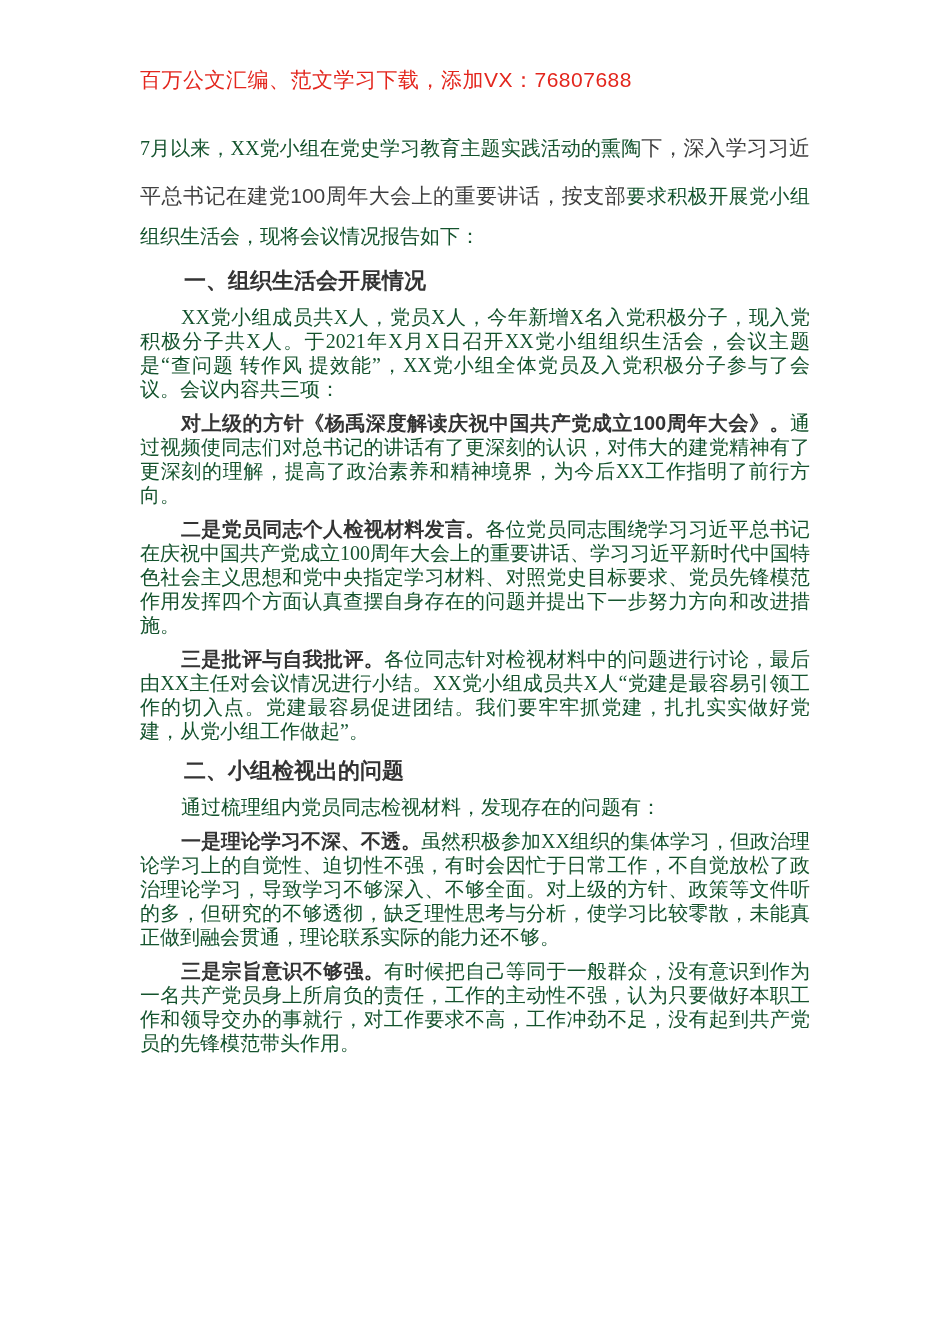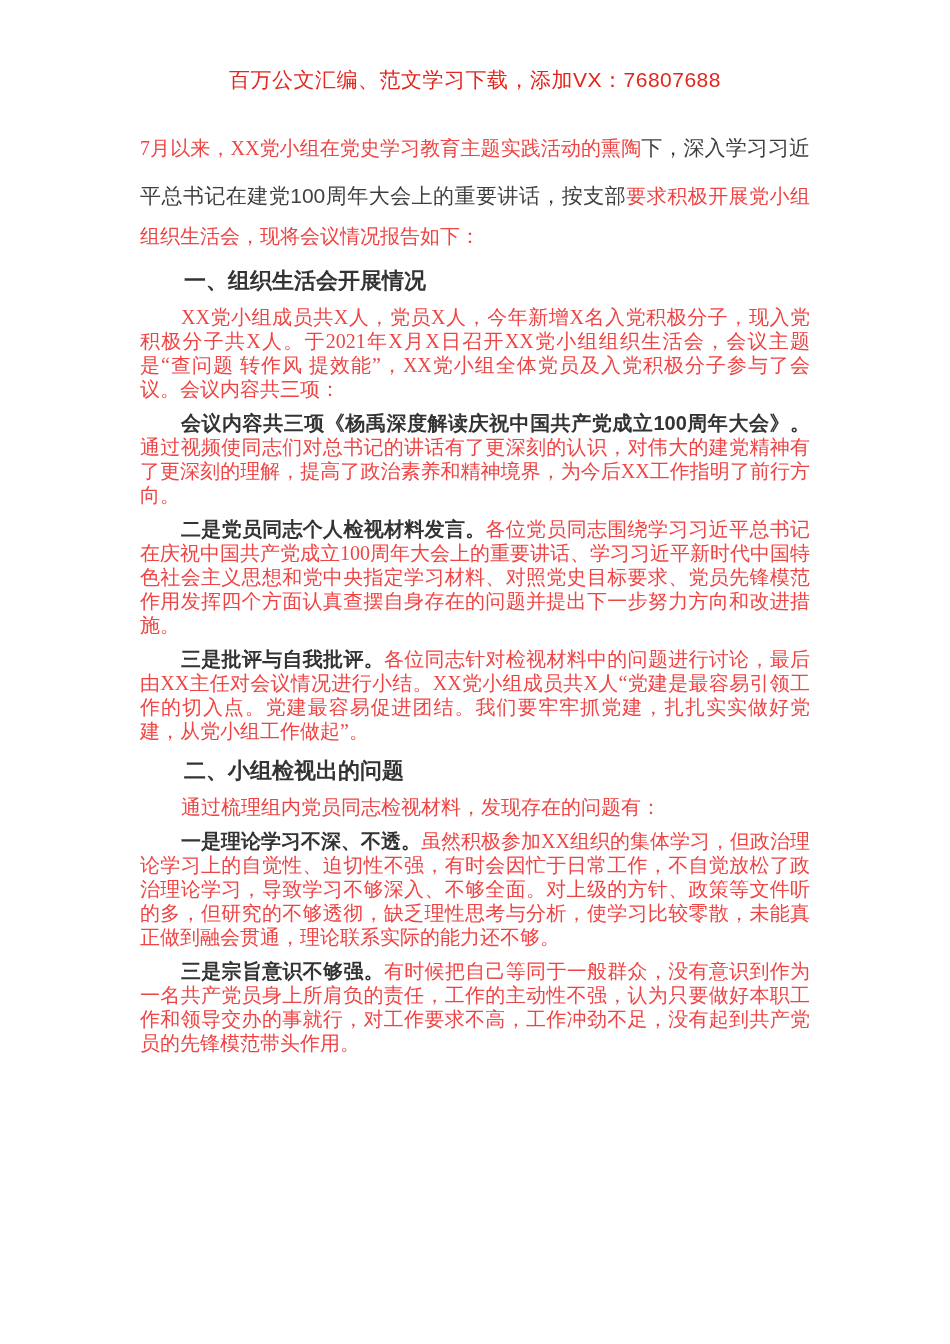--- a/index.html
+++ b/index.html
@@ -10,21 +10,21 @@
   .page {
     position: relative;
     width: 950px;
     height: 1344px;
     margin: 0 auto;
     background: #ffffff;
     overflow: hidden;
   }
   .promo {
     margin: 66px 140px 0 140px;
-    text-align: center;
+    text-align: left;
     font-family: "Liberation Sans", sans-serif;
     font-size: 21px;
     line-height: 28px;
     color: #e3261d;
     letter-spacing: 0.5px;
   }
   .content {
     margin: 0 140px;
     width: 670px;
   }
@@ -47,21 +47,21 @@
     margin: 14px 0 6px 0;
     font-family: Liberation Serif, serif;
     font-size: 22px;
     line-height: 28px;
     font-weight: bold;
     color: #333333;
     text-indent: 44px;
   }
   .run-serif {
     font-family: "Liberation Serif", "DejaVu Serif", serif;
-    color: #ef4444;
+    color: #14532d;
   }
   .run-sans {
     font-family: "Liberation Sans", "DejaVu Sans", sans-serif;
     font-size: 21px;
     line-height: 48px;
     color: #3f3f3f;
   }
   .run-bold {
     font-family: "Liberation Sans", "DejaVu Sans", sans-serif;
     font-weight: bold;
@@ -70,21 +70,21 @@
 </style>
 </head>
 <body>
 
 <div class="page">
   <div class="promo">百万公文汇编、范文学习下载，添加VX：76807688</div>
   <div class="content" id="doc-content">
       <p class="para para-intro"><span class="run-serif">7月以来，XX党小组在党史学习教育主题实践活动的熏陶</span><span class="run-sans">下，深入学习习近平总书记在建党100周年大会上的重要讲话，按支部</span><span class="run-serif">要求积极开展党小组组织生活会，现将会议情况报告如下：</span></p>
       <h2 class="heading">一、组织生活会开展情况</h2>
       <p class="para"><span class="run-serif">XX党小组成员共X人，党员X人，今年新增X名入党积极分子，现入党积极分子共X人。于2021年X月X日召开XX党小组组织生活会，会议主题是“查问题 转作风 提效能”，XX党小组全体党员及入党积极分子参与了会议。会议内容共三项：</span></p>
-      <p class="para"><span class="run-bold">会议内容共三项《杨禹深度解读庆祝中国共产党成立100周年大会》。</span><span class="run-serif">通过视频使同志们对总书记的讲话有了更深刻的认识，对伟大的建党精神有了更深刻的理解，提高了政治素养和精神境界，为今后XX工作指明了前行方向。</span></p>
+      <p class="para"><span class="run-bold">对上级的方针《杨禹深度解读庆祝中国共产党成立100周年大会》。</span><span class="run-serif">通过视频使同志们对总书记的讲话有了更深刻的认识，对伟大的建党精神有了更深刻的理解，提高了政治素养和精神境界，为今后XX工作指明了前行方向。</span></p>
       <p class="para"><span class="run-bold">二是党员同志个人检视材料发言。</span><span class="run-serif">各位党员同志围绕学习习近平总书记在庆祝中国共产党成立100周年大会上的重要讲话、学习习近平新时代中国特色社会主义思想和党中央指定学习材料、对照党史目标要求、党员先锋模范作用发挥四个方面认真查摆自身存在的问题并提出下一步努力方向和改进措施。</span></p>
       <p class="para"><span class="run-bold">三是批评与自我批评。</span><span class="run-serif">各位同志针对检视材料中的问题进行讨论，最后由XX主任对会议情况进行小结。XX党小组成员共X人“党建是最容易引领工作的切入点。党建最容易促进团结。我们要牢牢抓党建，扎扎实实做好党建，从党小组工作做起”。</span></p>
       <h2 class="heading">二、小组检视出的问题</h2>
       <p class="para"><span class="run-serif">通过梳理组内党员同志检视材料，发现存在的问题有：</span></p>
       <p class="para"><span class="run-bold">一是理论学习不深、不透。</span><span class="run-serif">虽然积极参加XX组织的集体学习，但政治理论学习上的自觉性、迫切性不强，有时会因忙于日常工作，不自觉放松了政治理论学习，导致学习不够深入、不够全面。对上级的方针、政策等文件听的多，但研究的不够透彻，缺乏理性思考与分析，使学习比较零散，未能真正做到融会贯通，理论联系实际的能力还不够。</span></p>
       <p class="para"><span class="run-bold">三是宗旨意识不够强。</span><span class="run-serif">有时候把自己等同于一般群众，没有意识到作为一名共产党员身上所肩负的责任，工作的主动性不强，认为只要做好本职工作和领导交办的事就行，对工作要求不高，工作冲劲不足，没有起到共产党员的先锋模范带头作用。</span></p>
     </div>
 </div>
 
 </body></html>

